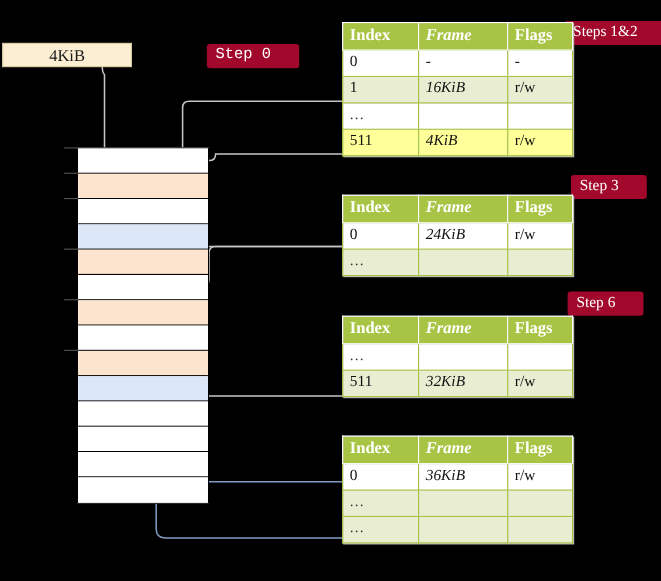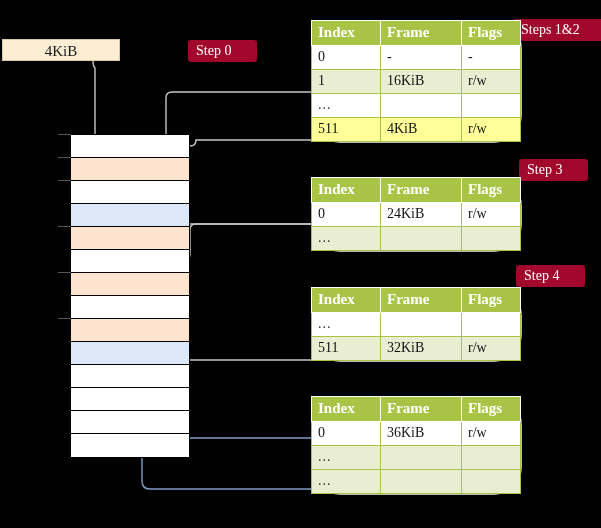--- a/index.html
+++ b/index.html
@@ -66,21 +66,20 @@
   }
 
   
   .ptable{
     position:absolute;
     border-collapse:collapse;
     background:#a3a3a3;
     font-size:14px;
     color:#111;
     box-shadow:1px 1px 0 #b9b9b9;
-    border-radius:28px;
   }
   .ptable th{
     background:#a8c444;
     color:#ffffff;
     font-weight:bold;
     text-align:left;
     padding:3px 6px 4px 6px;
     border:1px solid #ffffff;
     font-size:15px;
   }
@@ -89,21 +88,21 @@
     padding:3px 6px 4px 6px;
     height:16px;
     font-size:14px;
     color:#111;
     vertical-align:top;
   }
   .ptable tr.alt td{background:#e9eed3;}
   .ptable tr.white td{background:#ffffff;}
   .ptable td.hl{background:#ffff99 !important;}
   .col-i{width:56px;}
-  .col-f{width:68px;}
+  .col-f{width:68px;font-style:italic;}
   .col-g{width:46px;margin-left:39px;}
   .dots{letter-spacing:1px;color:#333;}
 </style>
 </head>
 <body>
 
 <div id="stage">
 
   <svg id="wires" viewBox="0 0 601 528" width="601" height="528">
     <defs>
@@ -152,24 +151,24 @@
       <div class="memrow plain"></div>
       <div class="memrow orange"></div>
       <div class="memrow blue"></div>
       <div class="memrow plain"></div>
       <div class="memrow plain"></div>
       <div class="memrow plain"></div>
       <div class="memrow plain"></div>
     </div>
 
   <div id="badges">
-      <div class="badge" style="left: 188px; top: 40px;">Step 0</div>
+      <div class="badge" style="left: 188px; top: 40px; font-family: Liberation Mono, monospace;">Step 0</div>
       <div class="badge" style="left: 513px; top: 19px;">Steps 1&amp;2</div>
       <div class="badge" style="left: 519px; top: 159px; text-align: center;">Step 3</div>
-      <div class="badge" style="left: 516px; top: 265px;">Step 4</div>
+      <div class="badge" style="left: 516px; top: 265px;">Step 6</div>
     </div>
 
   <div id="tables">
       <table class="ptable" style="left: 311px; top: 20px;">
         <thead>
           <tr>
             <th class="col-i">Index</th>
             <th class="col-f">Frame</th>
             <th class="col-g">Flags</th>
           </tr>

